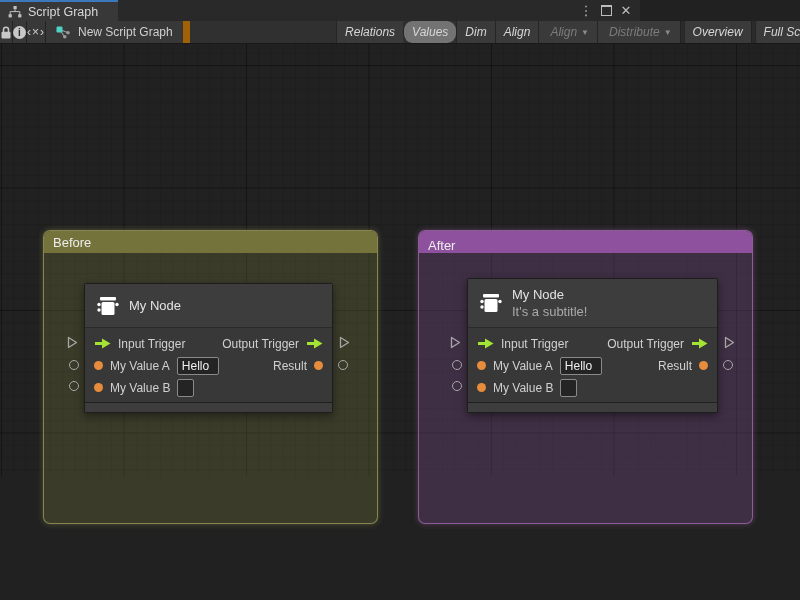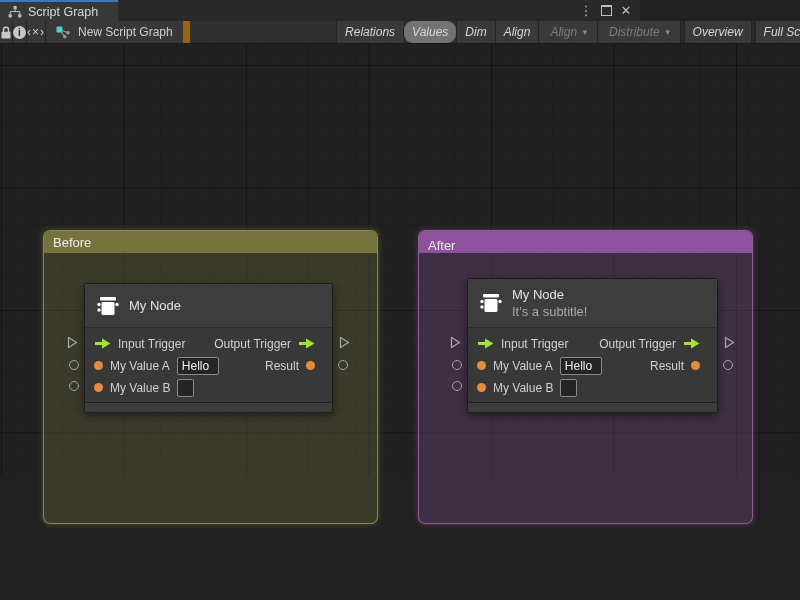--- a/index.html
+++ b/index.html
@@ -89,21 +89,21 @@
     position:relative;background:#383838;border:1px solid #1d1d1d;border-radius:2px;
     box-shadow:0 3px 9px rgba(0,0,0,0.45);box-sizing:border-box;
   }
   .node-header{
     display:flex;align-items:center;gap:9px;padding:0 10px;background:#3d3d3d;
     border-bottom:1px solid #2a2a2a;box-sizing:border-box;
   }
   .node-titles{display:flex;flex-direction:column;justify-content:center;gap:2px;}
   .node-title{font-size:13px;color:#e2e2e2;white-space:nowrap;}
   .node-subtitle{font-size:13px;color:#a9a9a9;white-space:nowrap;}
-  .ports{padding:5px 8px 3px 0;}
+  .ports{padding:5px 0 3px 0;}
   .prow{height:21px;margin-bottom:1px;display:flex;align-items:center;justify-content:space-between;}
   .pl,.pr{display:flex;align-items:center;gap:7px;}
   .pl{padding-left:9px;}
   .pr{padding-right:9px;}
   .plabel{font-size:12px;color:#d0d0d0;white-space:nowrap;}
   .dot{width:9px;height:9px;border-radius:50%;background:#e78c3d;}
   .parrow{display:flex;align-items:center;}
   .vfield{
     height:18px;background:#242424;border:1px solid #8a8a8a;border-radius:2px;
     color:#eee;font-size:12px;display:flex;align-items:center;padding:0 4px;

